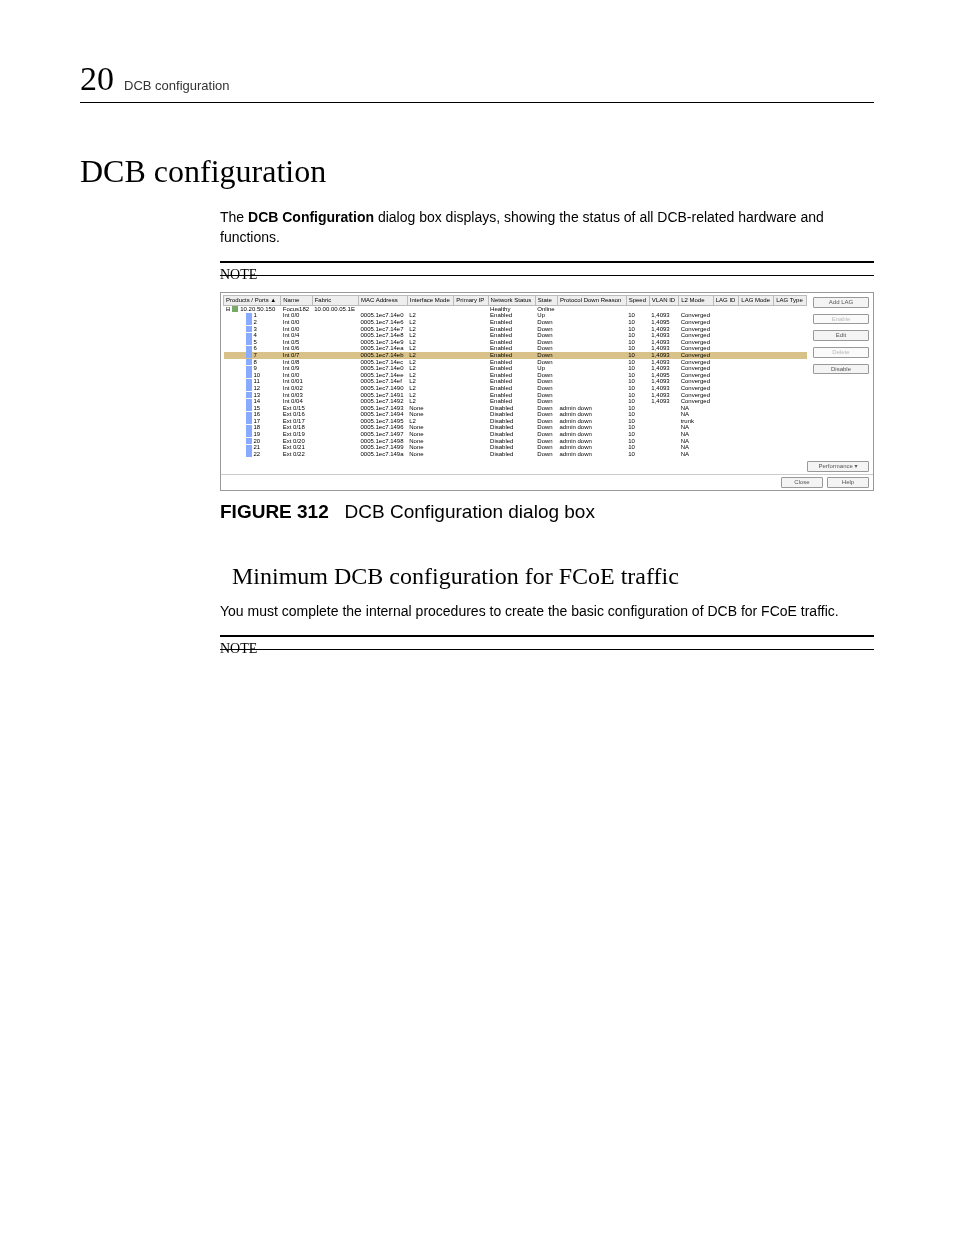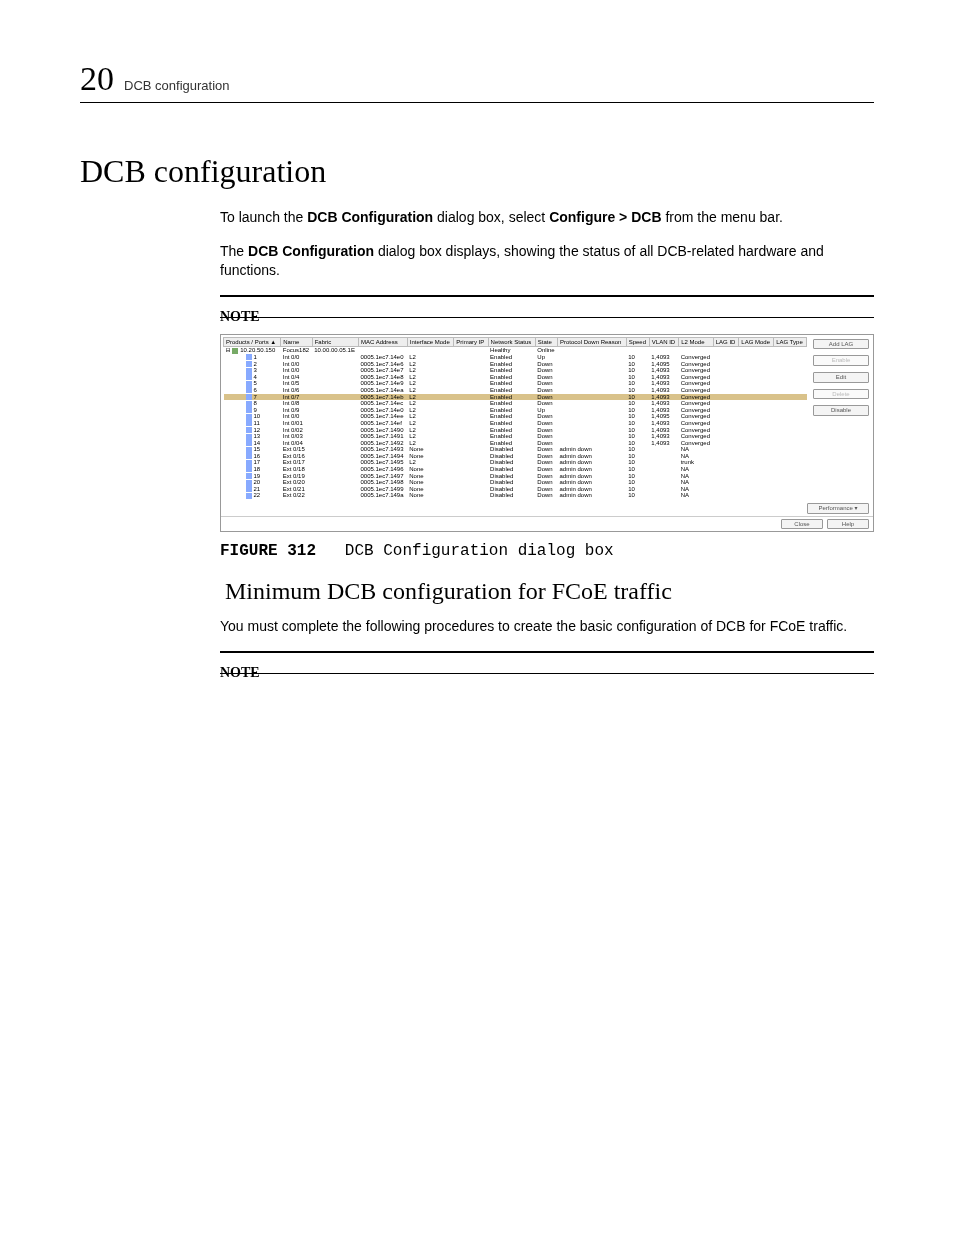--- a/index.html
+++ b/index.html
@@ -5,26 +5,26 @@
   html, body { margin:0; padding:0; background:#fff; }
   body { width:954px; margin:0 auto; font-family:Arial, Helvetica, sans-serif; color:#000; }
   .page { padding:60px 80px 40px 80px; }
   .running-head { display:flex; align-items:baseline; gap:10px; border-bottom:1px solid #000; padding-bottom:4px; margin-bottom:50px; }
   .running-head .chapnum { font-family:"Times New Roman", serif; font-size:34px; font-weight:400; }
   .running-head .chaplabel { font-size:13px; color:#333; }
   h1.title { font-family:"Times New Roman", serif; font-weight:400; font-size:32px; margin:0 0 18px 0; }
   .body { margin-left:140px; }
   .body p, .note p { font-size:14px; line-height:1.4; margin:0 0 14px 0; }
   .bold { font-weight:700; }
-  .note-hd { font-family:"Times New Roman", serif; font-weight:700; font-size:14px; border-top:2px solid #000; padding-top:12px; margin-top:8px; }
+  .note-hd { font-family:"Times New Roman", serif; font-weight:400; font-size:14px; border-top:2px solid #000; padding-top:4px; margin-top:8px; }
   .note-end { border-bottom:1px solid #000; height:0; margin-top:-8px; margin-bottom:16px; }
   a.figlink { color:#0055aa; text-decoration:none; }
-  .figure-caption { font-family:Liberation Mono, monospace; font-size:16px; margin:10px 0 18px 0; }
+  .figure-caption { font-family:Liberation Sans, sans-serif; font-size:19px; margin:10px 0 40px 0; }
   .figure-caption .figlabel { font-weight:700; }
-  h2.subtitle { font-family:"Times New Roman", serif; font-weight:400; font-size:24px; margin:0 0 12px 5px; }
+  h2.subtitle { font-family:"Times New Roman", serif; font-weight:400; font-size:24px; margin:0 0 12px 12px; }
 
   
   .screenshot { border:1px solid #999; background:#fff; font-size:6px; color:#000; line-height:1.1; margin:4px 0 6px 0; }
   .screenshot table { border-collapse:collapse; width:100%; }
   .screenshot th { background:#eee; border:1px solid #bbb; font-weight:400; text-align:left; padding:1px 2px; white-space:nowrap; }
   .screenshot td { padding:0 2px; white-space:nowrap; }
   .ss-wrap { display:flex; }
   .ss-main { flex:1; overflow:hidden; padding:2px; }
   .ss-side { width:56px; padding:4px 4px; display:flex; flex-direction:column; gap:6px; }
   .ss-btn { border:1px solid #999; background:#f4f4f4; text-align:center; font-size:6px; padding:1px 0; color:#555; border-radius:1px; }
@@ -43,23 +43,20 @@
 
   <div class="running-head">
     <span class="chapnum">20</span>
     <span class="chaplabel">DCB configuration</span>
   </div>
 
   <h1 class="title">DCB configuration</h1>
 
   <div class="body">
 
-    <p>
-      <span>To launch the </span><span class="bold">DCB Configuration</span><span> dialog box, select </span><span class="bold">Configure &gt; DCB</span><span> from the menu bar.</span>
-    </p>
     <p>
       <span>The </span><span class="bold">DCB Configuration</span><span> dialog box displays, showing the status of all DCB-related hardware and functions.</span>
     </p>
 
     <div class="note-hd">NOTE</div>
     <div class="note-end"></div>
 
     <div class="screenshot">
       <div class="ss-wrap">
         <div class="ss-main">
@@ -493,19 +490,19 @@
         <div class="ss-btn">Close</div>
         <div class="ss-btn">Help</div>
       </div>
     </div>
 
     <div class="figure-caption">
       <span class="figlabel">FIGURE 312</span>&nbsp;&nbsp;&nbsp;<span>DCB Configuration dialog box</span>
     </div>
 
     <h2 class="subtitle">Minimum DCB configuration for FCoE traffic</h2>
-    <p>You must complete the following procedures to create the basic configuration of DCB for FCoE traffic.</p>
+    <p>You must complete the internal procedures to create the basic configuration of DCB for FCoE traffic.</p>
 
     <div class="note-hd">NOTE</div>
     <div class="note-end"></div>
 
   </div>
 </div>
 
 </body></html>

